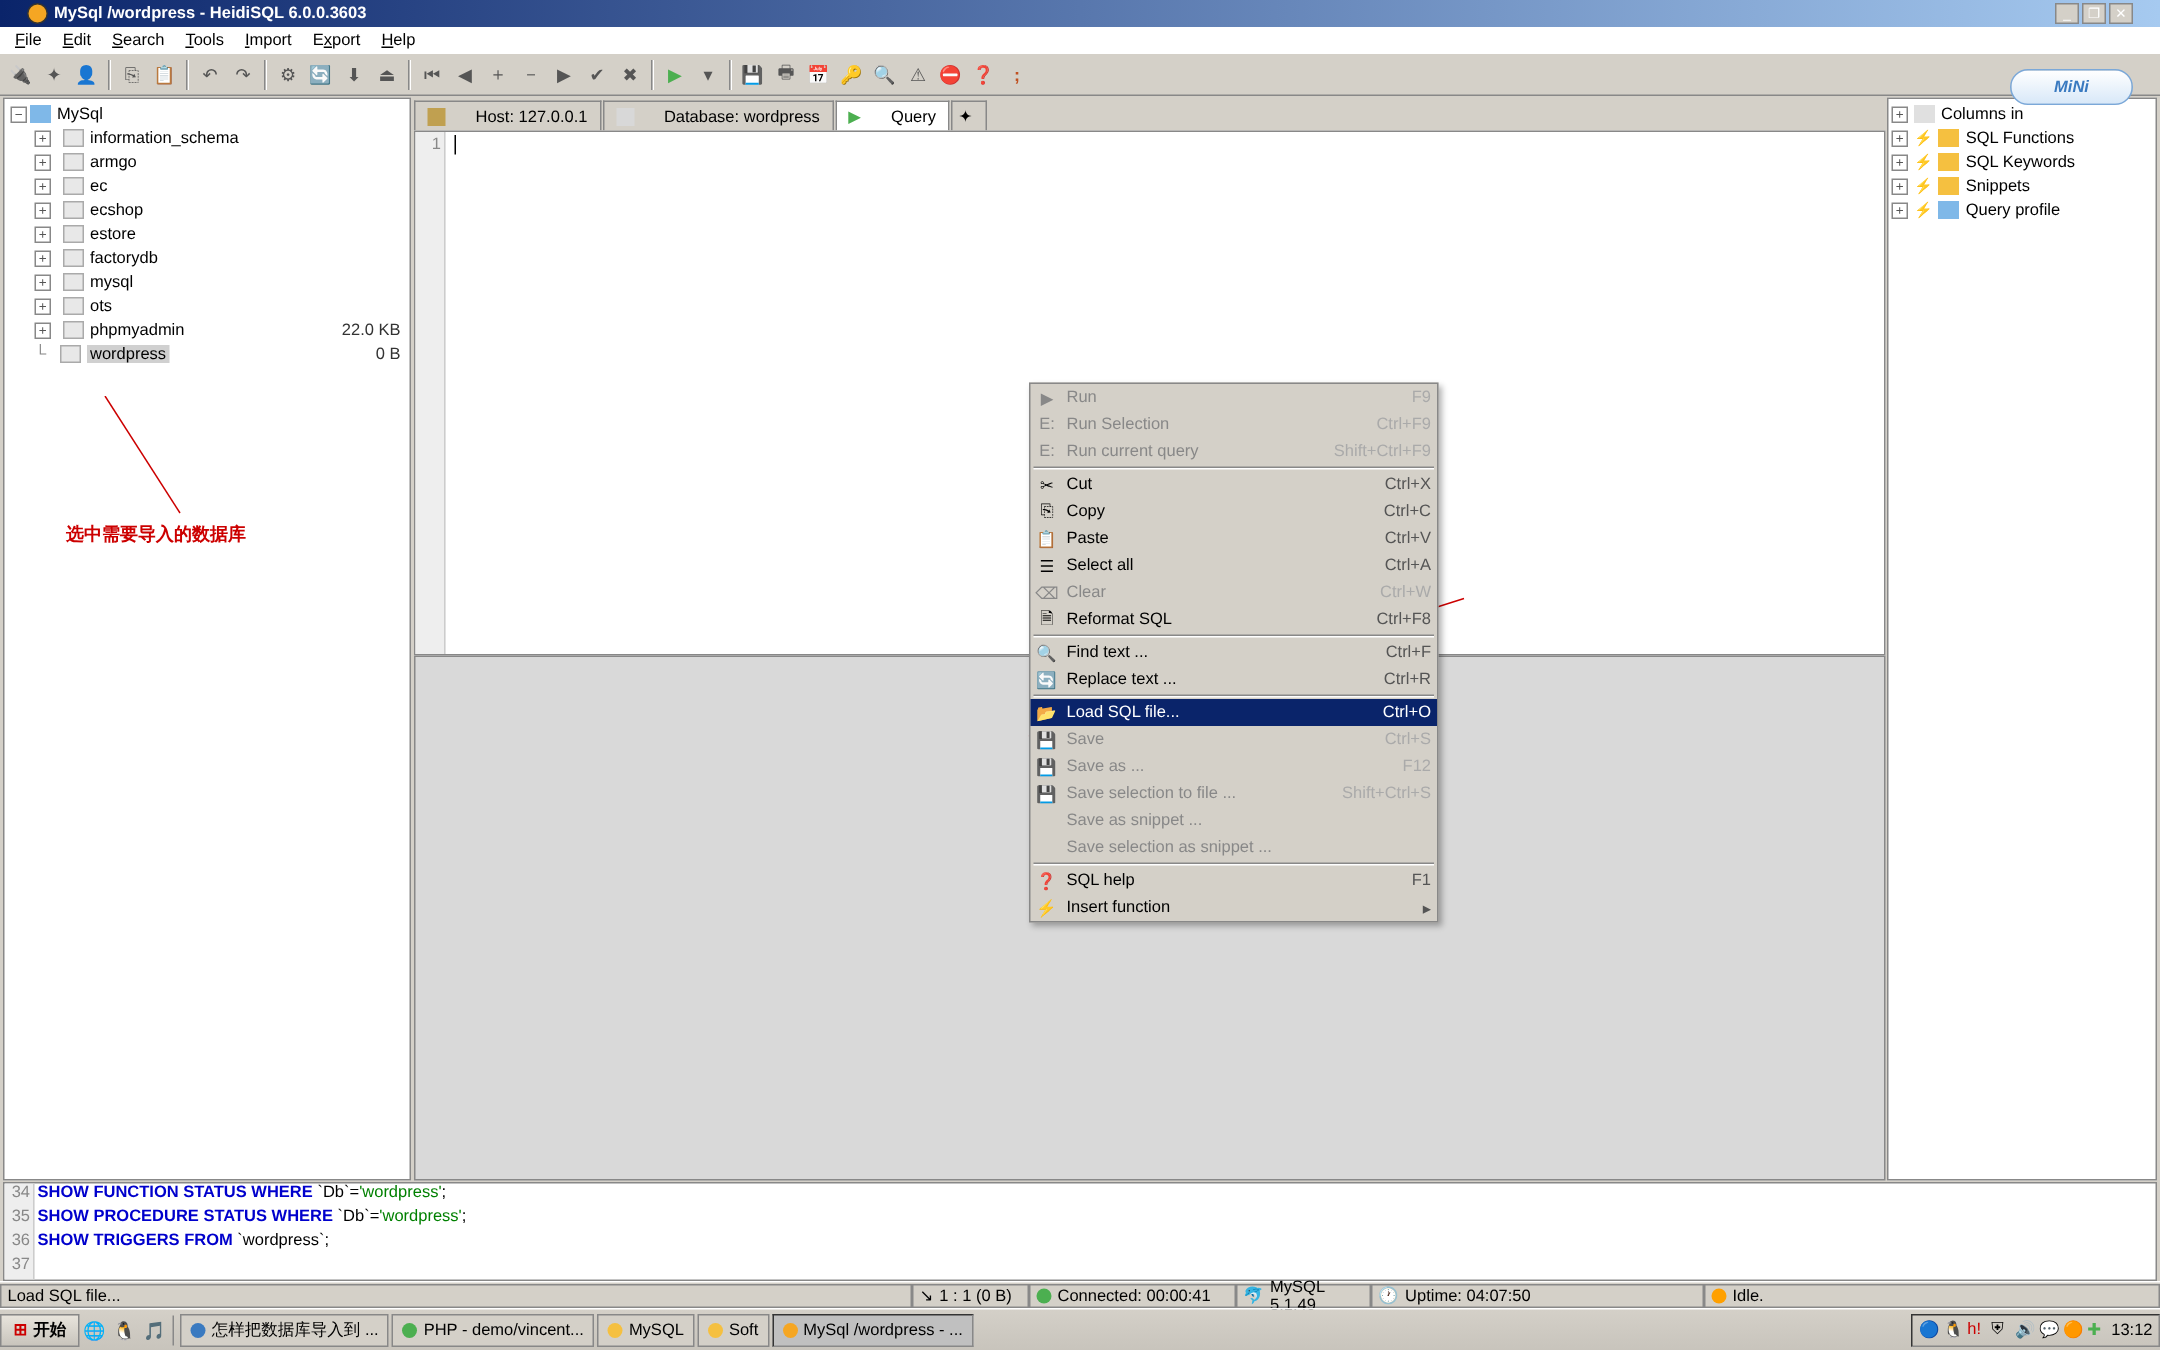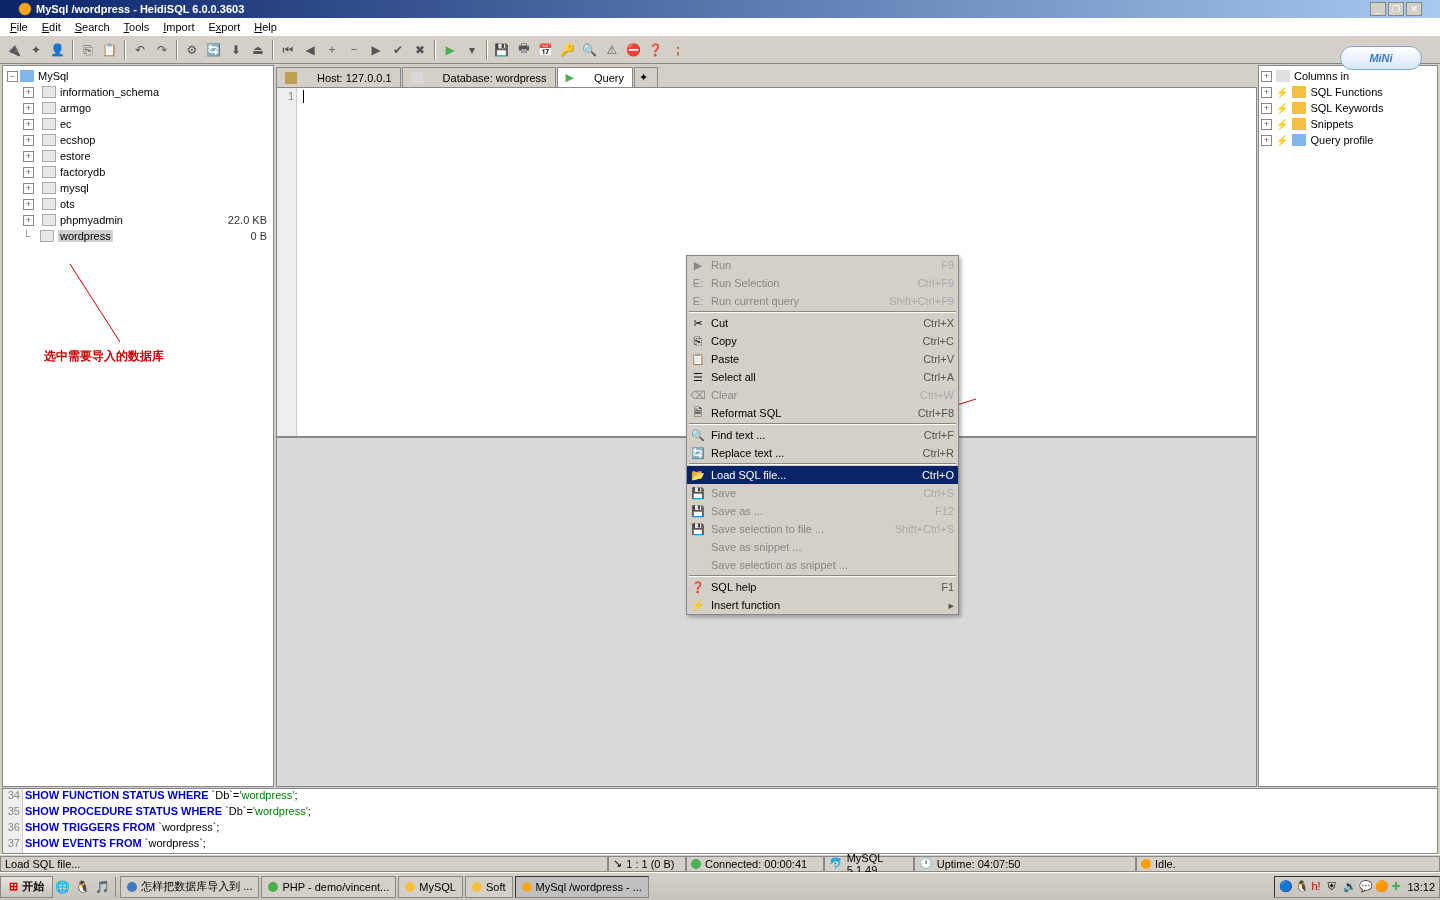--- a/index.html
+++ b/index.html
@@ -383,21 +383,20 @@
   <div class="lg" id="log-gutter">
       <div>34</div>
       <div>35</div>
       <div>36</div>
       <div>37</div>
     </div>
   <div class="lc" id="log-content">
       <div><span class="kw">SHOW FUNCTION STATUS WHERE </span><span>`Db`</span>=<span class="st">'wordpress'</span>;</div>
       <div><span class="kw">SHOW PROCEDURE STATUS WHERE </span><span>`Db`</span>=<span class="st">'wordpress'</span>;</div>
       <div><span class="kw">SHOW TRIGGERS FROM </span><span>`wordpress`</span><span class="st"></span>;</div>
-      <div><span class="kw">SHOW EVENTS FROM </span><span>`wordpress`</span><span class="st"></span>;</div>
     </div>
 </div>
 
 <div class="statusbar">
   <div class="sb-cell" style="width:608px">Load SQL file...</div>
   <div class="sb-cell" style="width:78px">
       <span>↘</span>
       <span>1 : 1 (0 B)</span>
     </div>
   <div class="sb-cell" style="width:138px">

